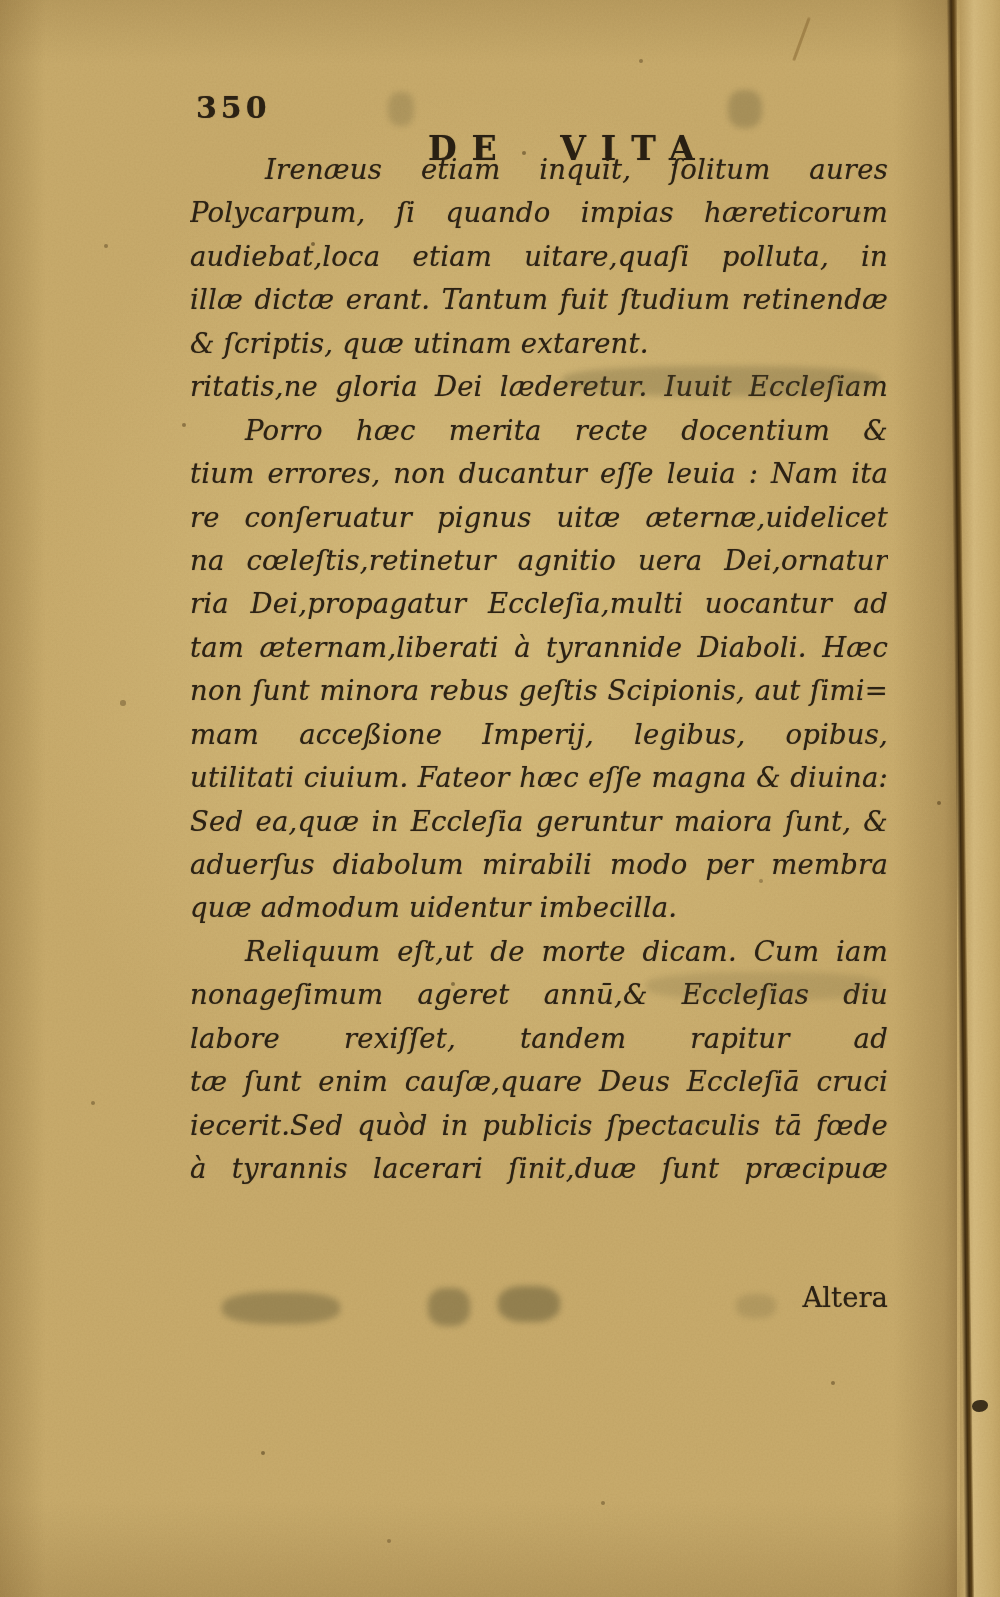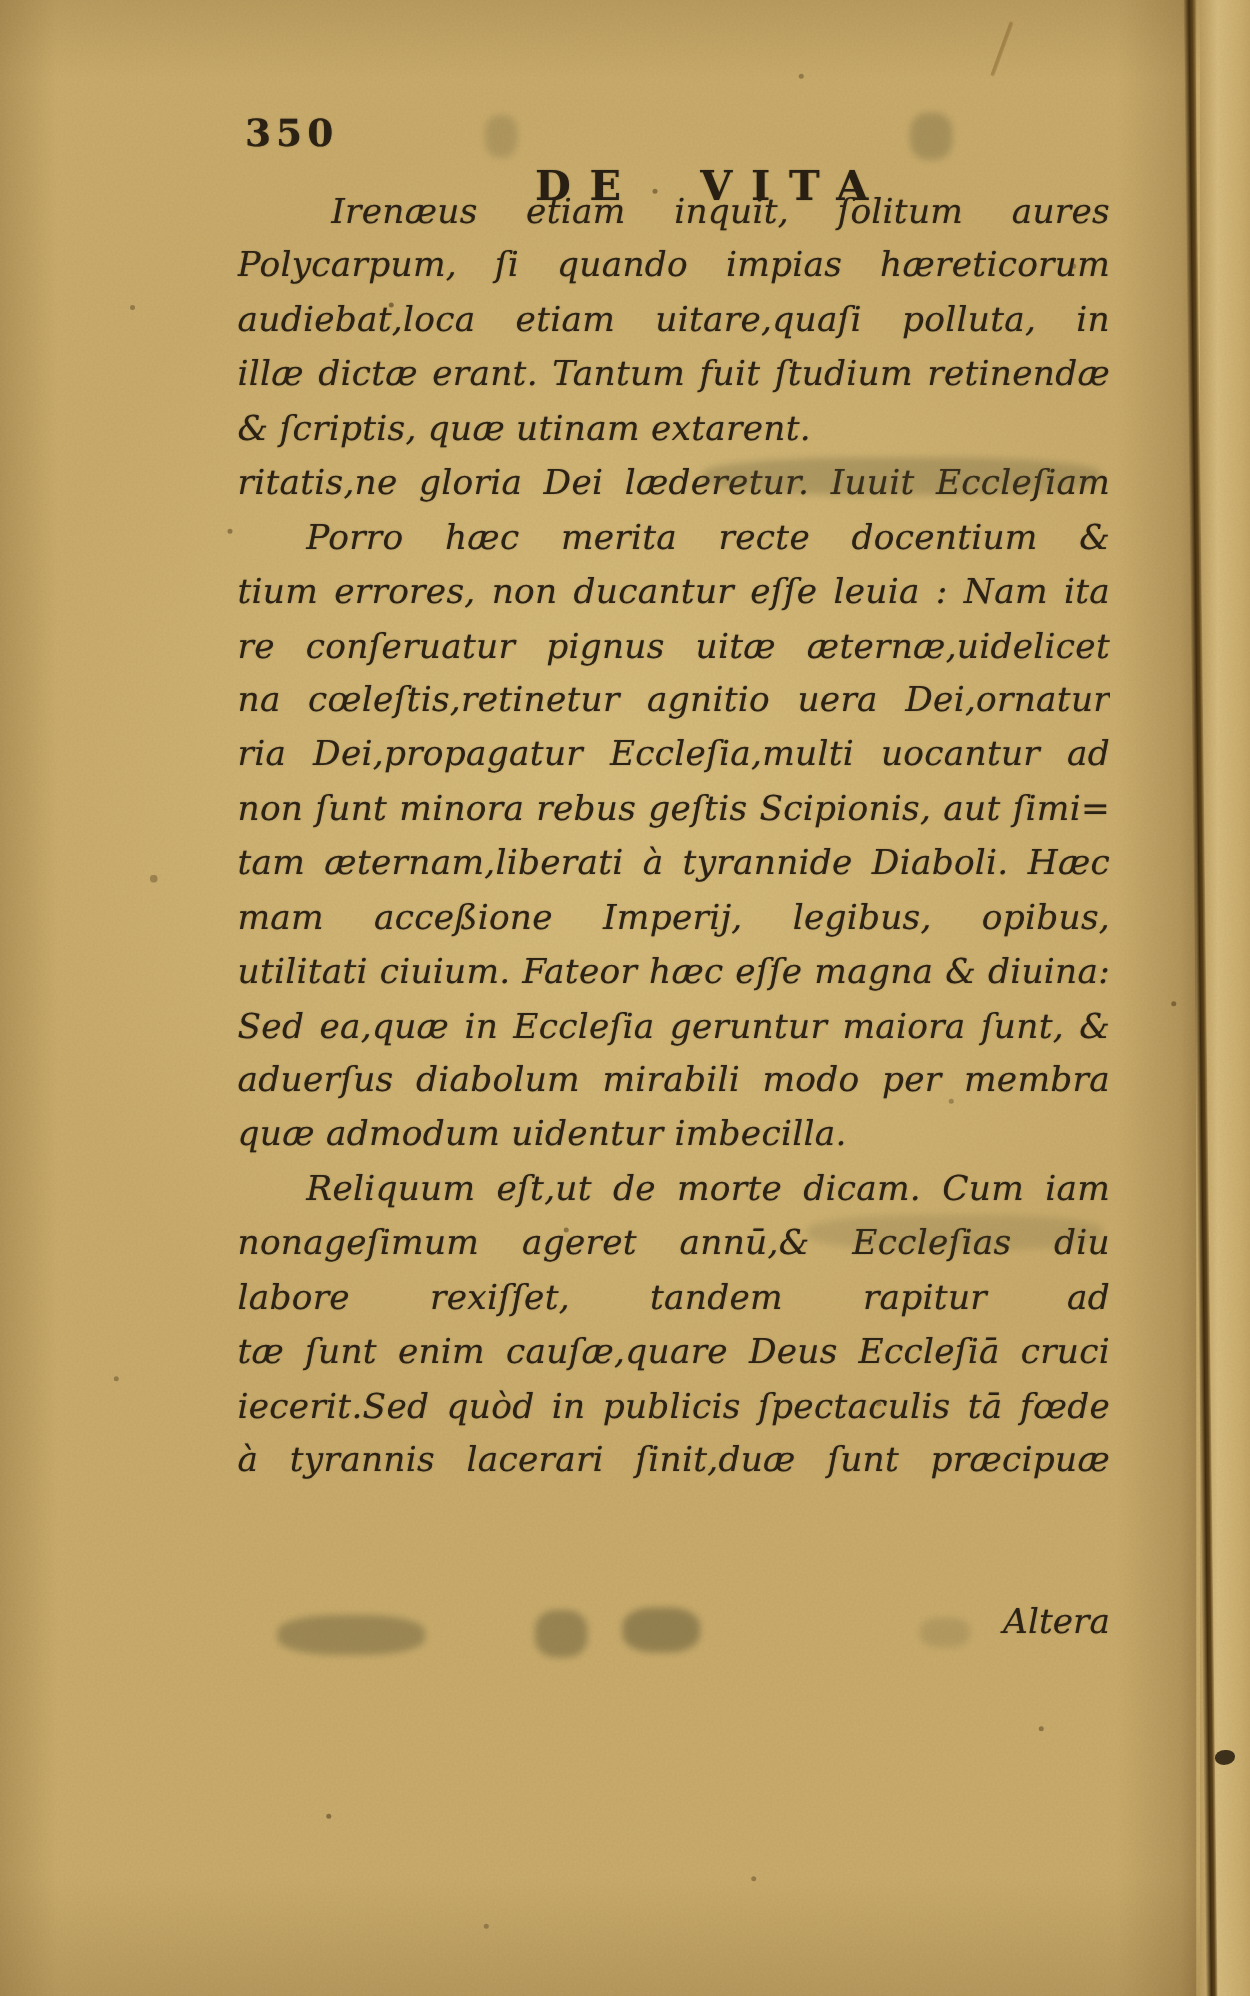--- a/index.html
+++ b/index.html
@@ -28,21 +28,21 @@
   .text-block{position:absolute;left:190px;top:148px;width:698px;}
   .line{
     font-style:italic;font-size:27.5px;line-height:43.45px;height:43.45px;
     color:#2c2214;letter-spacing:.2px;
     text-align:justify;text-align-last:justify;overflow:hidden;
     text-shadow:0 0 1px rgba(44,34,20,.5);
   }
   .line.nojust{text-align:left;text-align-last:left;}
   .catchword-row{
     position:absolute;left:190px;top:1281px;width:698px;text-align:right;
-    font-style:italic;font-size:27.5px;color:#2c2214;
+    font-size:27.5px;color:#2c2214;
     text-shadow:0 0 1px rgba(44,34,20,.5);
   }
   .shadow-right{
     position:absolute;top:0;left:893px;width:64px;height:1597px;
     background:linear-gradient(90deg, rgba(96,66,26,0), rgba(96,66,26,.20) 80%, rgba(96,66,26,.36));
   }
   .outer-strip{
     position:absolute;top:0;left:960px;width:40px;height:1597px;
     background:linear-gradient(90deg,#bb9d60,#d6bc80 35%,#cbaf70 80%,#c3a667);
   }
@@ -85,22 +85,22 @@
       <div class="line">Polycarpum, ſi quando impias hæreticorum uoces</div>
       <div class="line">audiebat,loca etiam uitare,quaſi polluta, in quibus</div>
       <div class="line">illæ dictæ erant. Tantum fuit ſtudium retinendæ ue</div>
       <div class="line nojust">&amp; ſcriptis, quæ utinam extarent.</div>
       <div class="line">ritatis,ne gloria Dei læderetur. Iuuit Eccleſiam</div>
       <div class="line" style="padding-left: 55px;">Porro hæc merita recte docentium &amp; reprimen</div>
       <div class="line">tium errores, non ducantur eſſe leuia : Nam ita ue=</div>
       <div class="line">re conſeruatur pignus uitæ æternæ,uidelicet doctri</div>
       <div class="line">na cœleſtis,retinetur agnitio uera Dei,ornatur glo</div>
       <div class="line">ria Dei,propagatur Eccleſia,multi uocantur ad ui=</div>
+      <div class="line">tam æternam,liberati à tyrannide Diaboli. Hæc</div>
       <div class="line">non ſunt minora rebus geſtis Scipionis, aut ſimi=</div>
-      <div class="line">tam æternam,liberati à tyrannide Diaboli. Hæc</div>
       <div class="line">mam acceßione Imperij, legibus, opibus, conſuluit</div>
       <div class="line">utilitati ciuium. Fateor hæc eſſe magna &amp; diuina:</div>
       <div class="line">Sed ea,quæ in Eccleſia geruntur maiora ſunt, &amp; à</div>
       <div class="line">aduerſus diabolum mirabili modo per membra ſua,</div>
       <div class="line nojust">quæ admodum uidentur imbecilla.</div>
       <div class="line" style="padding-left: 55px;">Reliquum eſt,ut de morte dicam. Cum iam ferè</div>
       <div class="line">nonageſimum ageret annū,&amp; Eccleſias diu magno</div>
       <div class="line">labore rexiſſet, tandem rapitur ad ſuppliciū.Mul=</div>
       <div class="line">tæ ſunt enim cauſæ,quare Deus Eccleſiā cruci ſub=</div>
       <div class="line">iecerit.Sed quòd in publicis ſpectaculis tā fœde ſuos</div>

